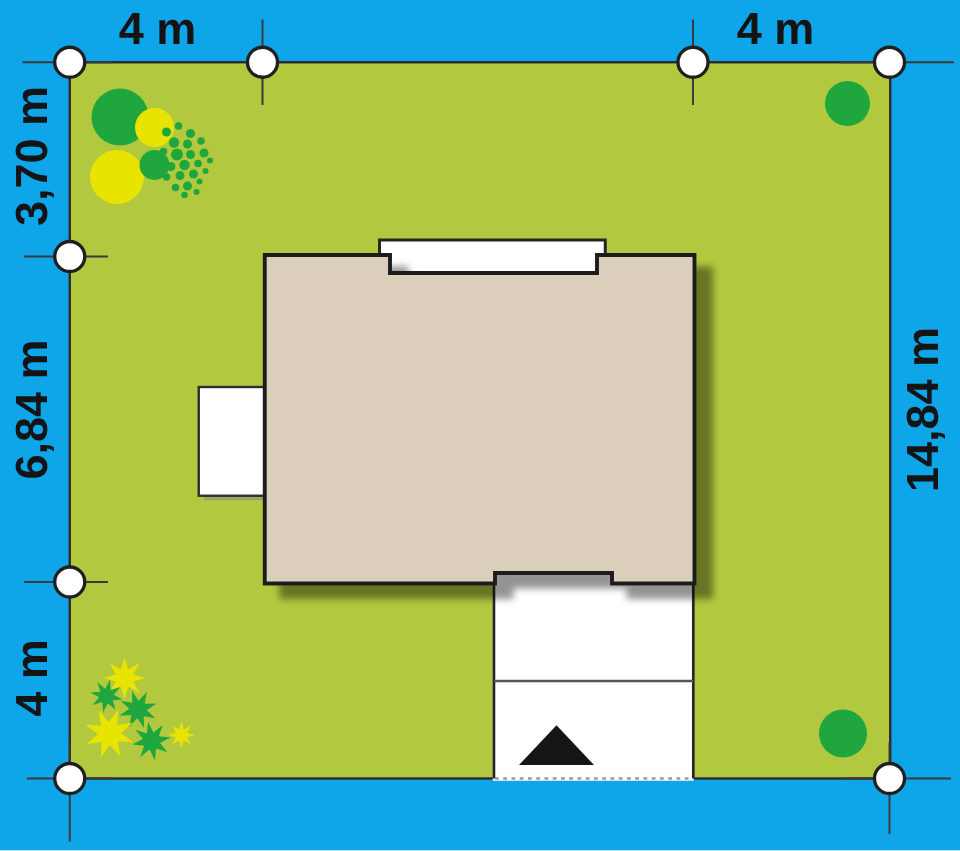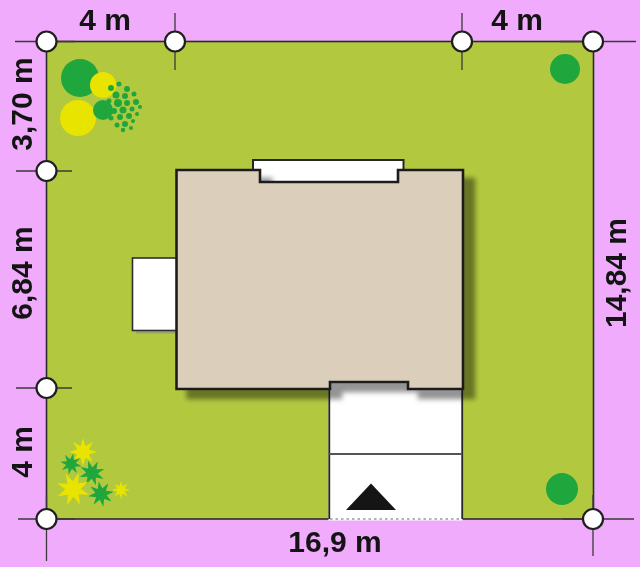--- a/index.html
+++ b/index.html
@@ -1,18 +1,18 @@
 <!DOCTYPE html>
 <html><head>
 <meta charset="utf-8">
 <style>
   html,body { margin:0; padding:0; background:#ffffff; }
   .stage {
     position:relative; width:640px; height:567px; overflow:hidden;
-    background:#f0abfc;
+    background:#0ea5e9;
     font-family:"Liberation Sans", sans-serif;
   }
   .stage svg { position:absolute; left:0; top:0; }
   .dim {
     position:absolute;
     font-weight:bold; font-size:30px; color:#141414;
     white-space:nowrap; line-height:1;
     transform:translate(-50%,-50%);
   }
   .dim.rot { transform:translate(-50%,-50%) rotate(-90deg); }
@@ -121,14 +121,13 @@
 
   <div class="dim" style="left:105px;top:20px;">4 m</div>
   <div class="dim" style="left:517px;top:20px;">4 m</div>
 
   <div class="dim rot" style="left:22px;top:104px;">3,70 m</div>
   <div class="dim rot" style="left:22px;top:273px;">6,84 m</div>
   <div class="dim rot" style="left:22px;top:452px;">4 m</div>
 
   <div class="dim rot" style="left:616px;top:273px;">14,84 m</div>
 
-  <div class="dim" style="left:335px;top:542px;">16,9 m</div>
 </div>
 
 </body></html>

